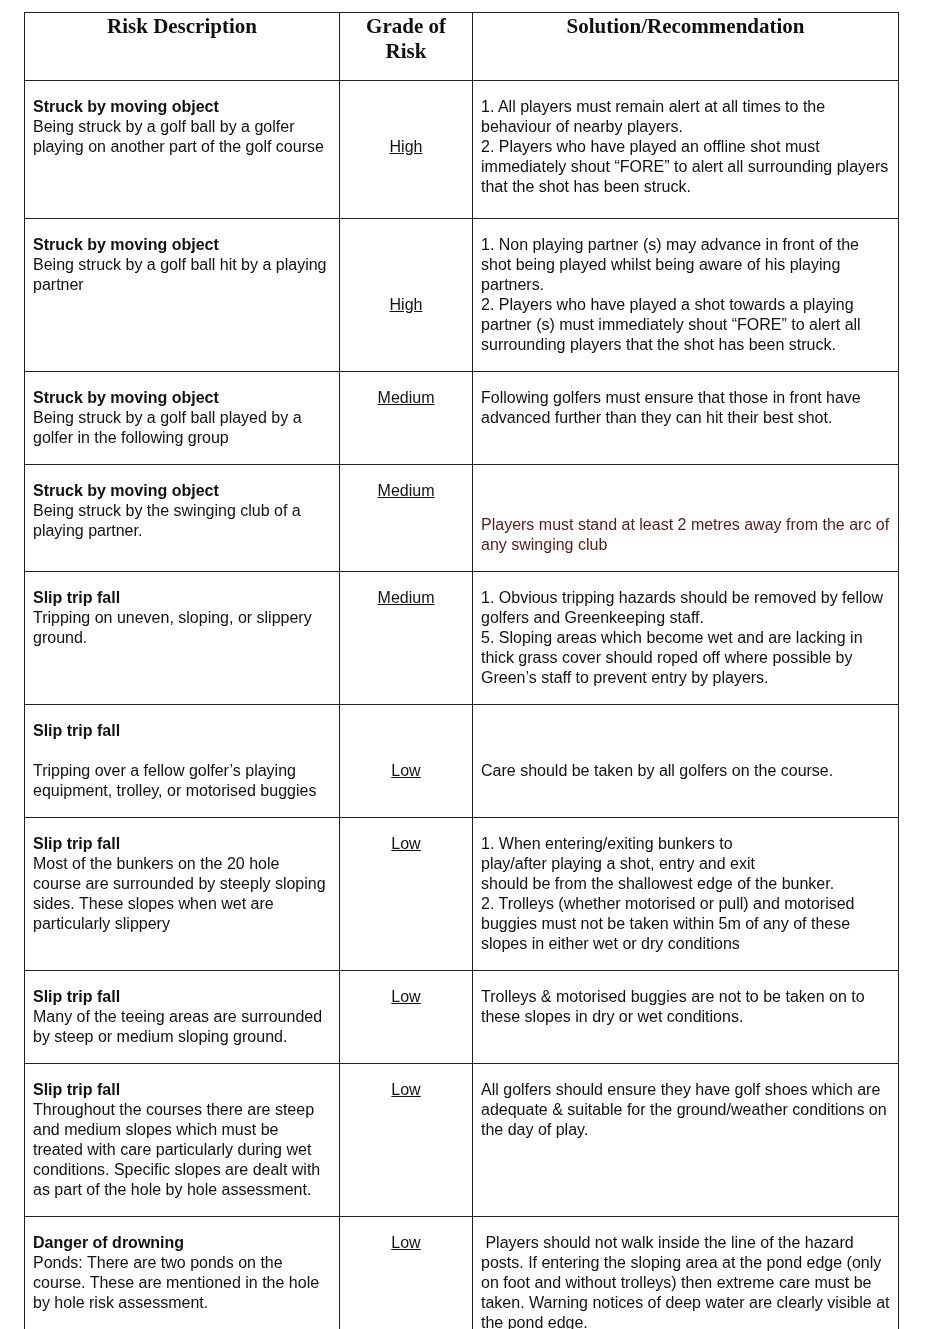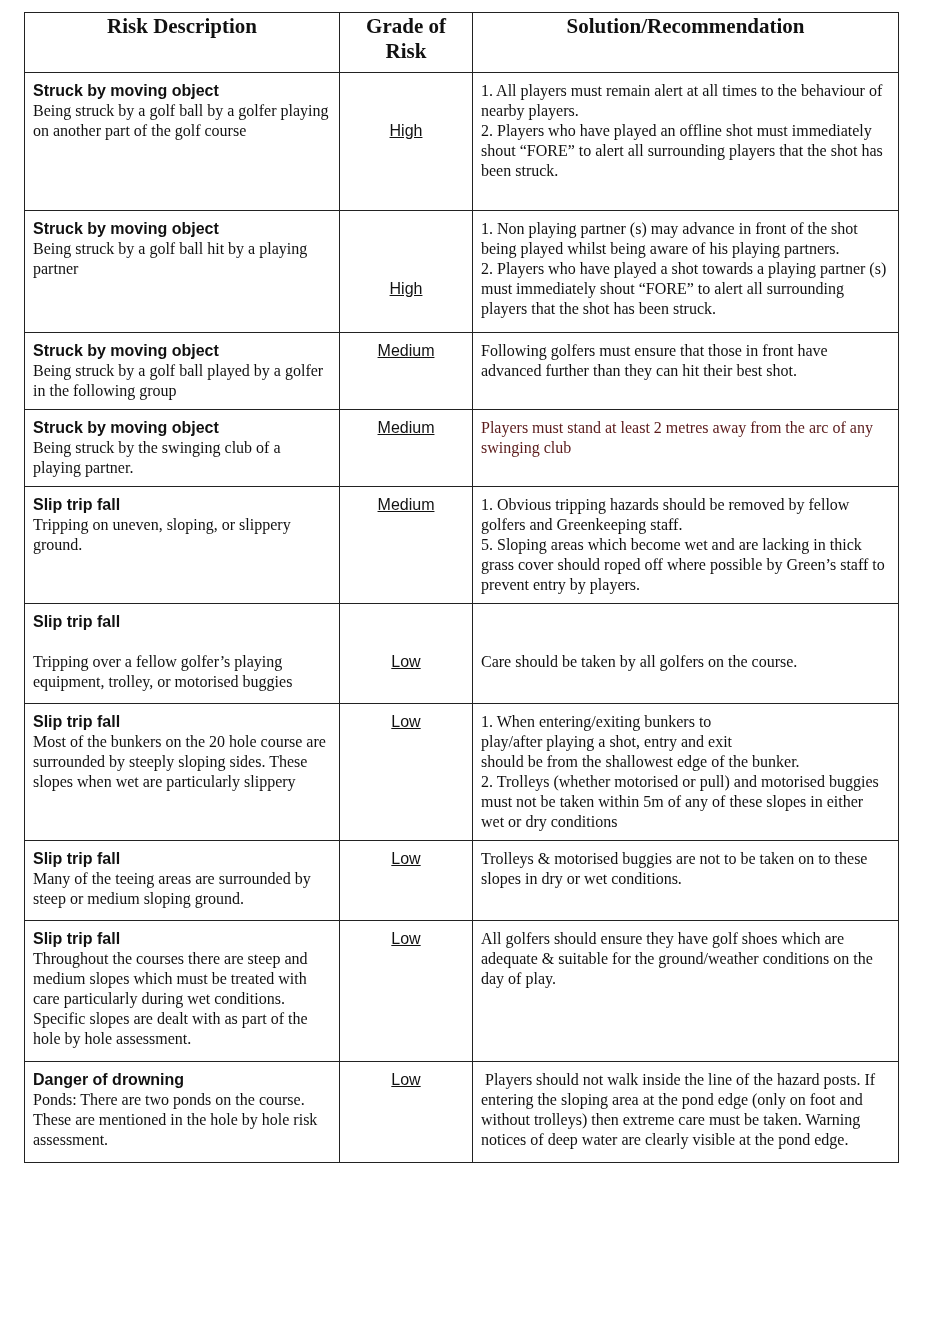--- a/index.html
+++ b/index.html
@@ -11,40 +11,40 @@
     border-collapse: collapse;
     table-layout: fixed;
     font-family: "Liberation Sans", "DejaVu Sans", sans-serif;
     font-size: 16px;
     line-height: 20px;
     color: #111;
   }
   table.risk th, table.risk td {
     border: 1.5px solid #222;
     vertical-align: top;
-    padding: 8px 8px;
+    padding: 16px 8px;
   }
   table.risk th {
     font-family: "Liberation Serif", "DejaVu Serif", serif;
     font-weight: bold;
     font-size: 21px;
     line-height: 25px;
     text-align: center;
     padding-top: 1px;
     height: 48px;
     vertical-align: top;
   }
   col.c1 { width: 315px; }
   col.c2 { width: 133px; }
   col.c3 { width: 426px; }
   td.grade { text-align: center; text-decoration: underline; }
   .title { font-weight: bold; display: block; }
-  .line { display: block; font-family: Liberation Serif, serif; }
+  .line { display: block; }
   .spacer { display: block; height: 20px; }
-  .maroon { color: #5a1a1a; }
+  .maroon { color: #5a1a1a; margin-top: 34px; }
 </style>
 </head>
 <body>
 
 <table class="risk">
   <colgroup>
       <col class="c1">
       <col class="c2">
       <col class="c3">
     </colgroup>

